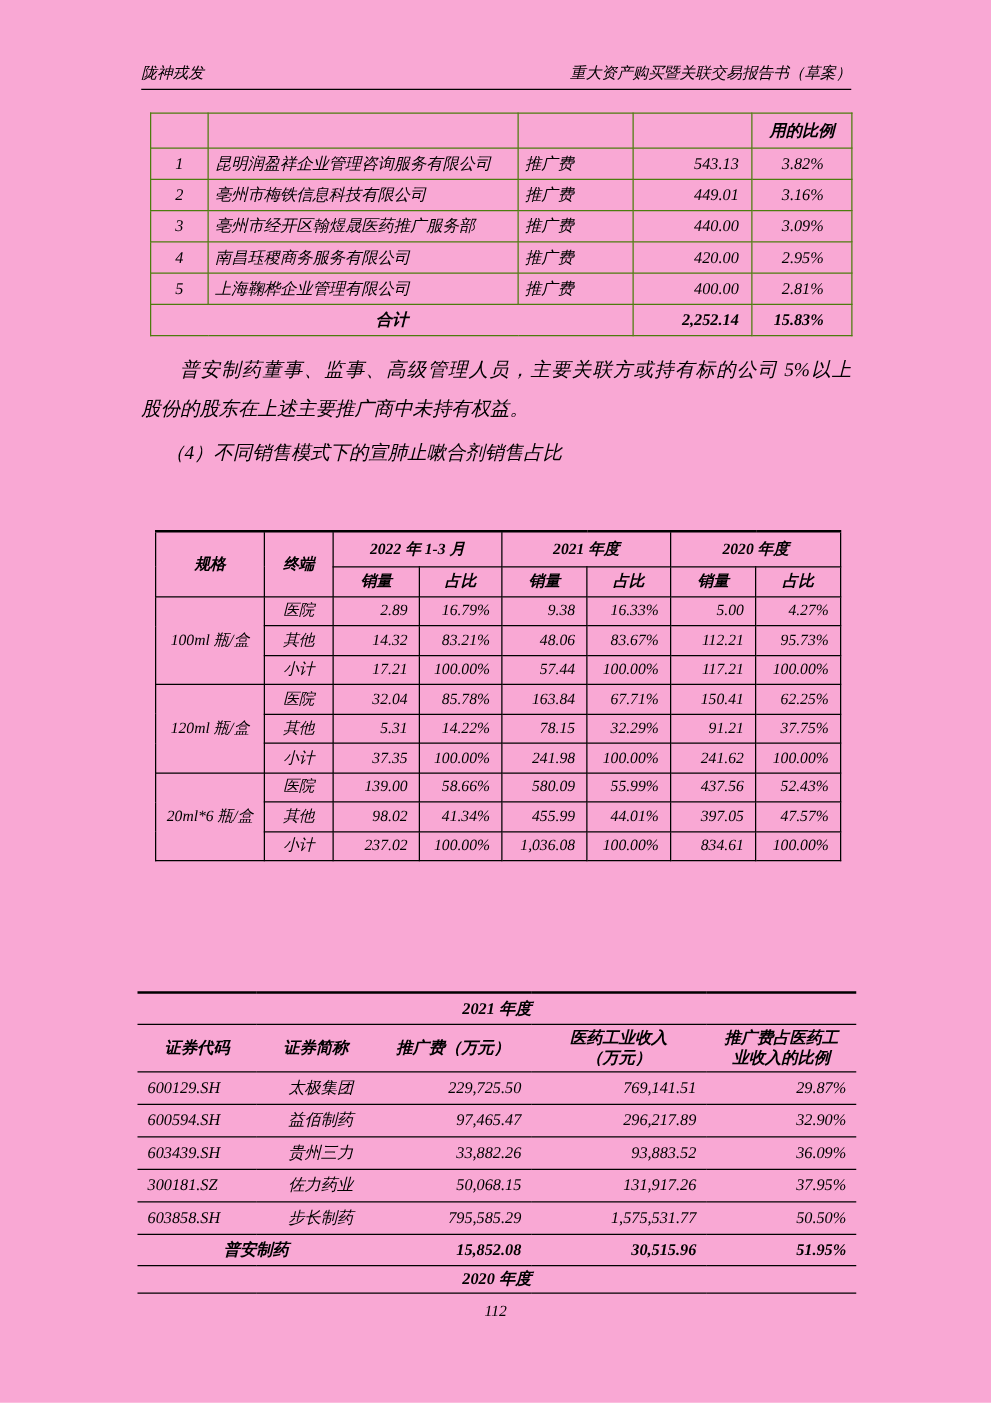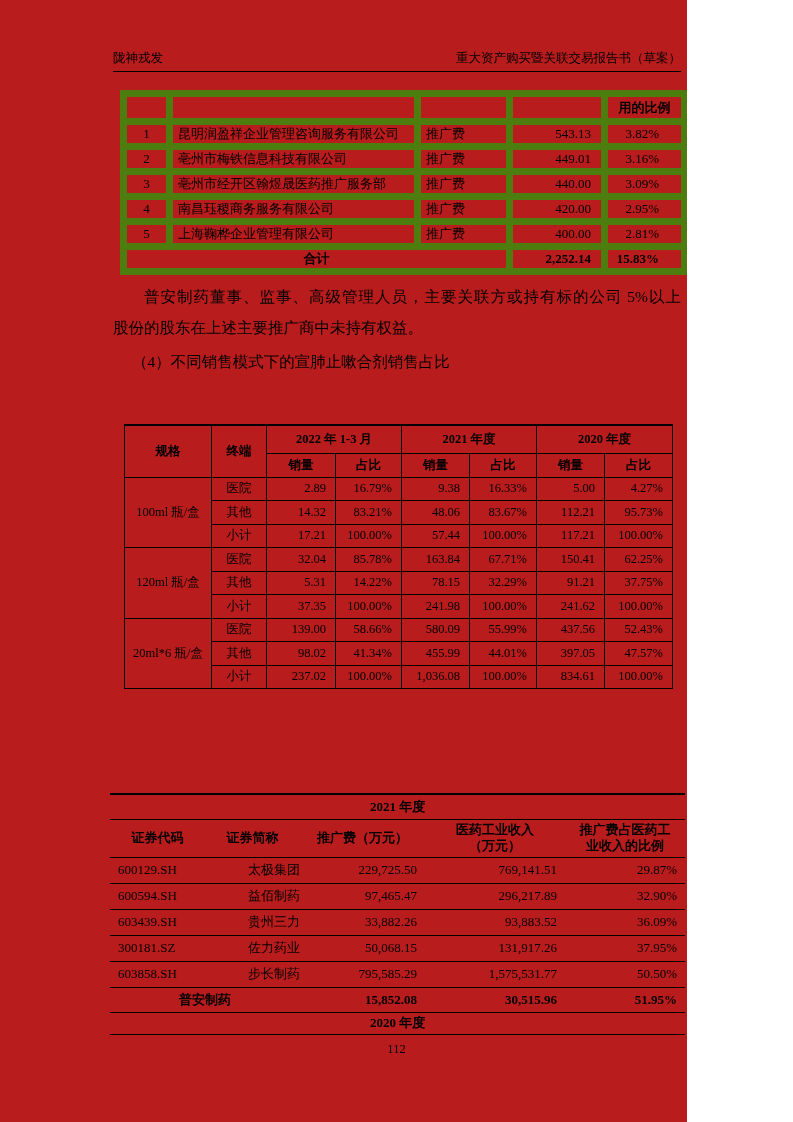--- a/index.html
+++ b/index.html
@@ -1,30 +1,30 @@
 <!DOCTYPE html>
 <html><head>
 <meta charset="utf-8">
 <style>
   * { margin:0; padding:0; box-sizing:border-box; }
   html,body { width:793px; height:1122px; }
   body { background:#ffffff; color:#000000; font-family:"Liberation Serif","DejaVu Serif",serif; }
-  .page { position:relative; width:687px; height:1122px; overflow:hidden; background:#b91c1c; }
+  .page { position:relative; width:793px; height:1122px; overflow:hidden; background:#f9a8d4;font-style:italic; }
 
   .hdr { position:absolute; left:113px; top:50px; width:568px; display:flex; justify-content:space-between; font-size:12.5px; }
   .rule { position:absolute; left:113px; top:71px; width:568px; border-top:1.2px solid #000; }
 
   table { border-collapse:collapse; table-layout:fixed; }
   td { vertical-align:middle; overflow:hidden; }
   .bold { font-weight:bold; }
   .c { text-align:center; }
 
   
   .t1 { position:absolute; left:120px; top:90px; width:561px; font-size:13px; }
-  .t1 td { border:7px solid #4d7c0f; }
+  .t1 td { border:1px solid #4d7c0f; }
   .t1 tr.hrow > td { height:28px; }
   .t1 tr.drow > td { height:25px; }
   .t1 .l { text-align:left; padding-left:5px; }
   .t1 .amt { text-align:right; padding-right:10px; }
   .t1 .pct { text-align:right; padding-right:22px; }
 
   
   .para { position:absolute; left:113px; width:568px; font-size:15.5px; line-height:31px; color:#000; }
   .p1 { top:281px; }
   .p2 { top:698px; }
@@ -43,21 +43,21 @@
 
   
   .t3 { position:absolute; left:110px; top:793px; width:575px; font-size:13px; border-top:2.2px solid #000; }
   .t3 td { border-bottom:1px solid #000; }
   .t3 tr.yr  > td { height:25px; }
   .t3 tr.hd  > td { height:38px; white-space:pre-line; line-height:16px; }
   .t3 tr.d   > td { height:26px; }
   .t3 tr.tgt > td { height:25px; }
   .t3 tr.yr2 > td { height:22px; }
   .t3 .code { text-align:left; padding-left:8px; }
-  .t3 .nm { text-align:right; padding-left:8px; }
+  .t3 .nm { text-align:center; padding-left:8px; }
   .t3 .r3 { text-align:right; padding-right:8px; }
 
   .pageno { position:absolute; left:0; top:1042px; width:793px; text-align:center; font-size:12.5px; }
 </style>
 </head>
 <body>
 
 <div class="page">
 
   <div class="hdr">

